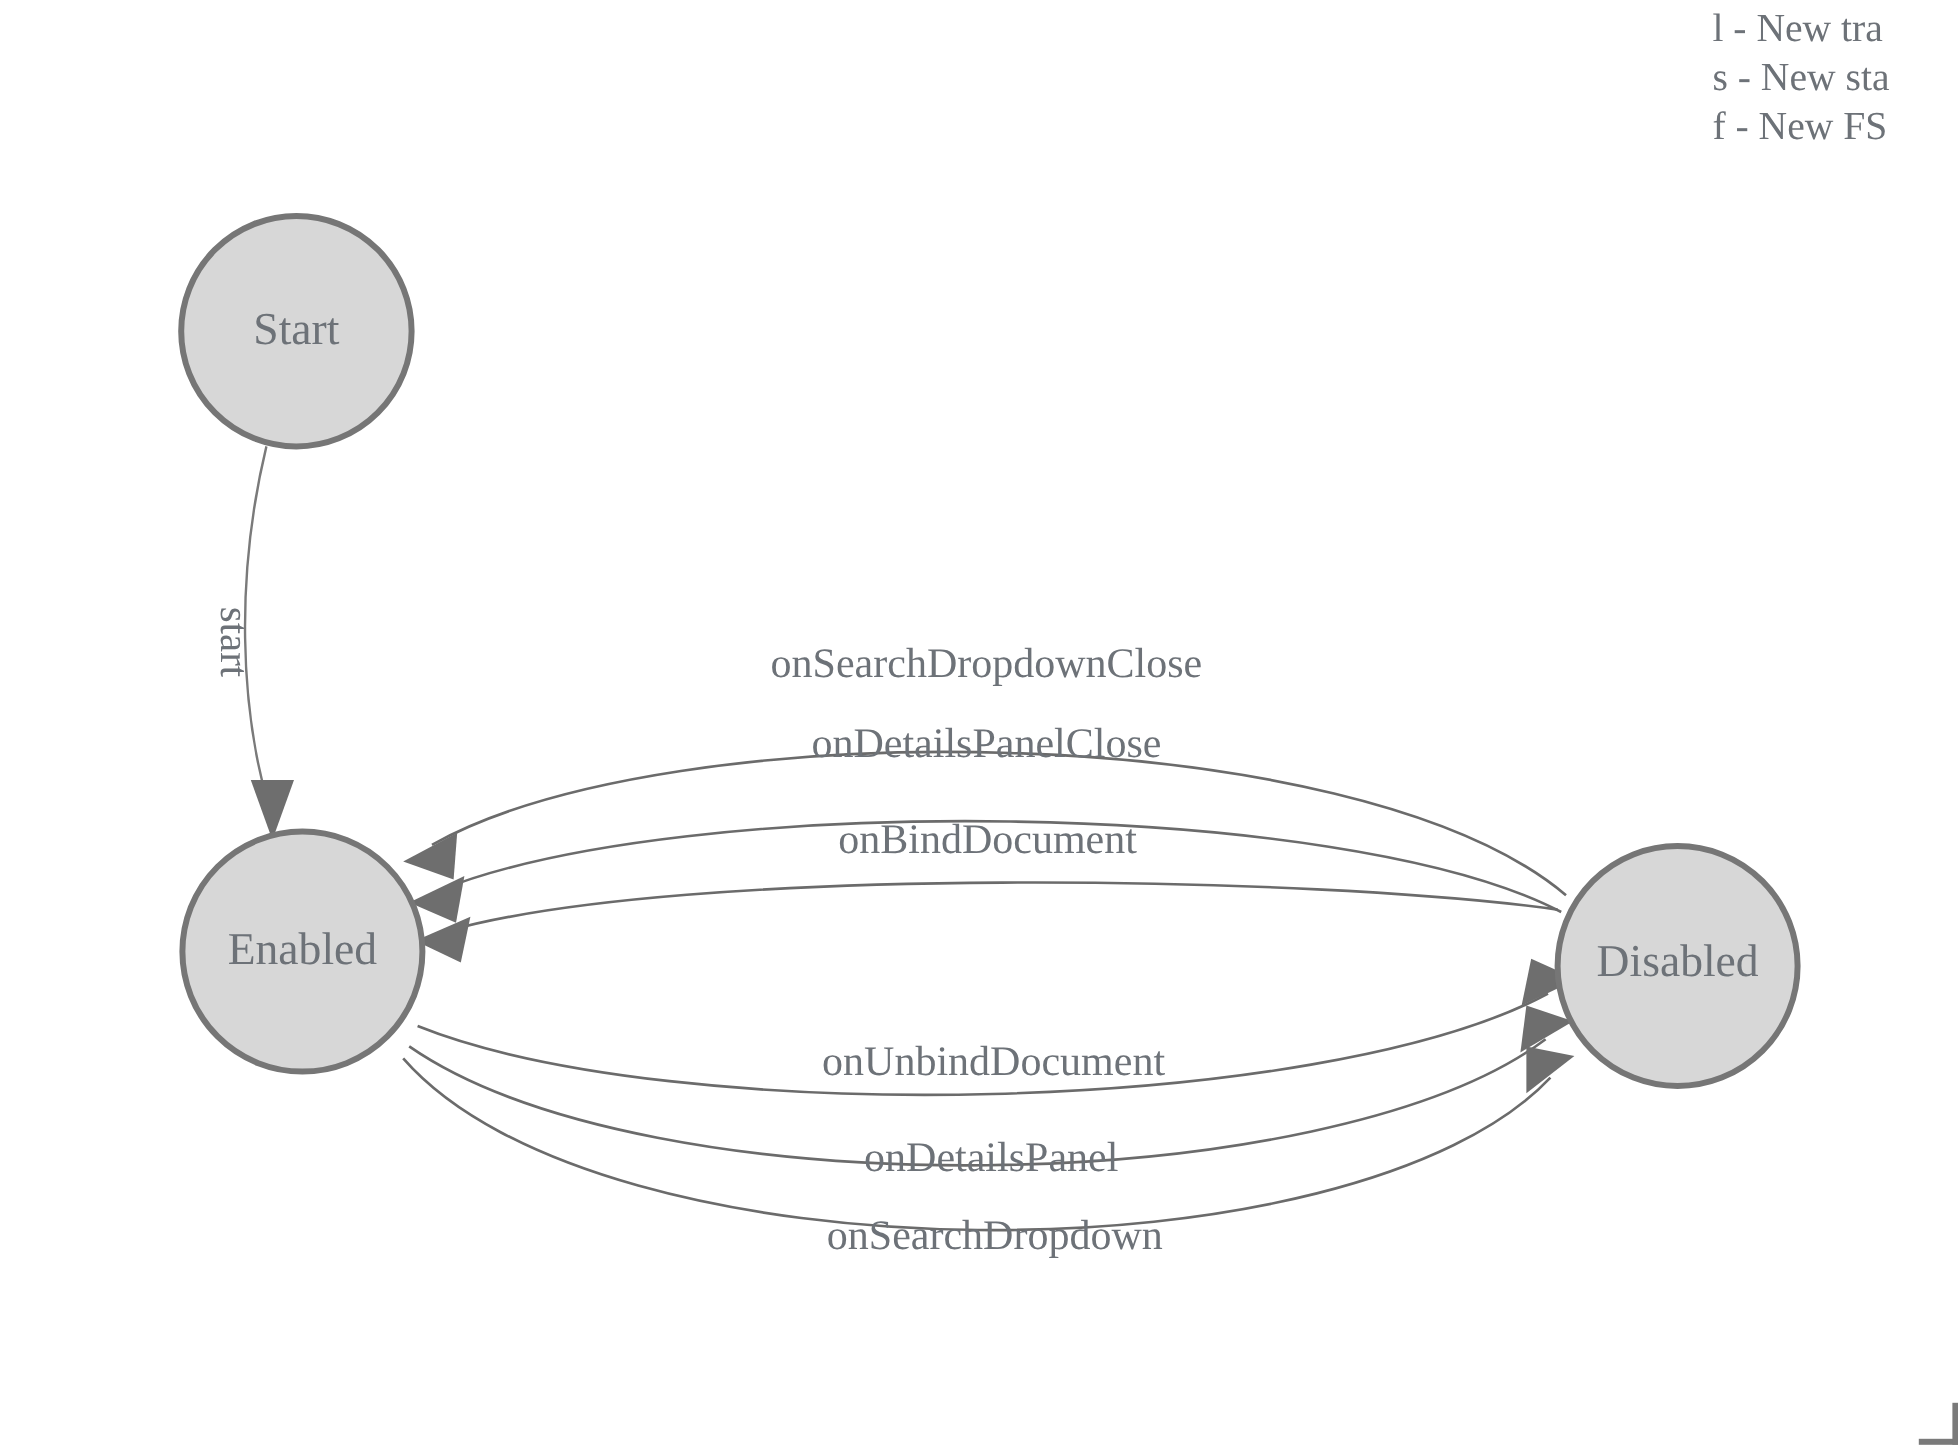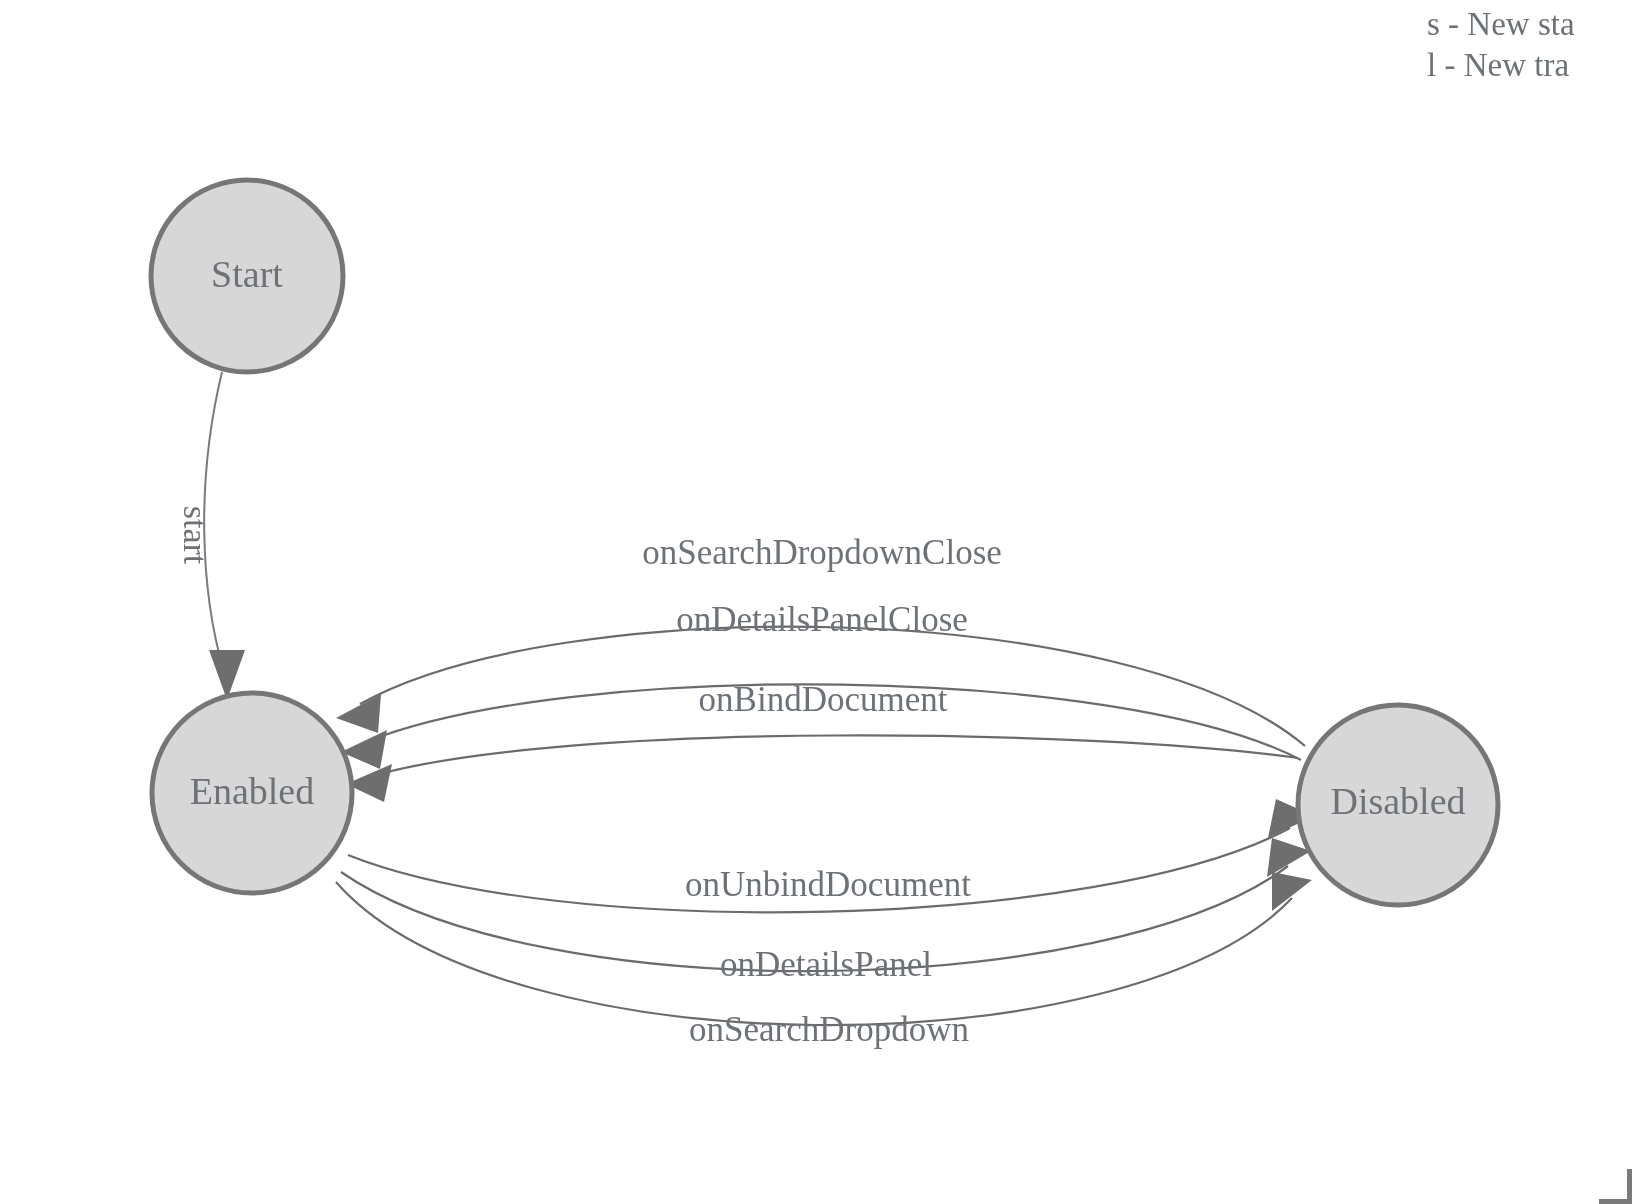--- a/index.html
+++ b/index.html
@@ -156,17 +156,18 @@
 
   <text class="edge-label" x="828" y="888">onUnbindDocument</text>
 
   <text class="edge-label" x="826" y="968">onDetailsPanel</text>
 
   <text class="edge-label" x="829" y="1033">onSearchDropdown</text>
 
 </svg>
 
 <div id="help-panel">
+  <div class="help-line">l - New tra</div>
   <div class="help-line">s - New sta</div>
-  <div class="help-line">l - New tra</div>
+  <div class="help-line">f - New FS</div>
 </div>
 
 <div id="corner-handle"></div>
 
 </body></html>

